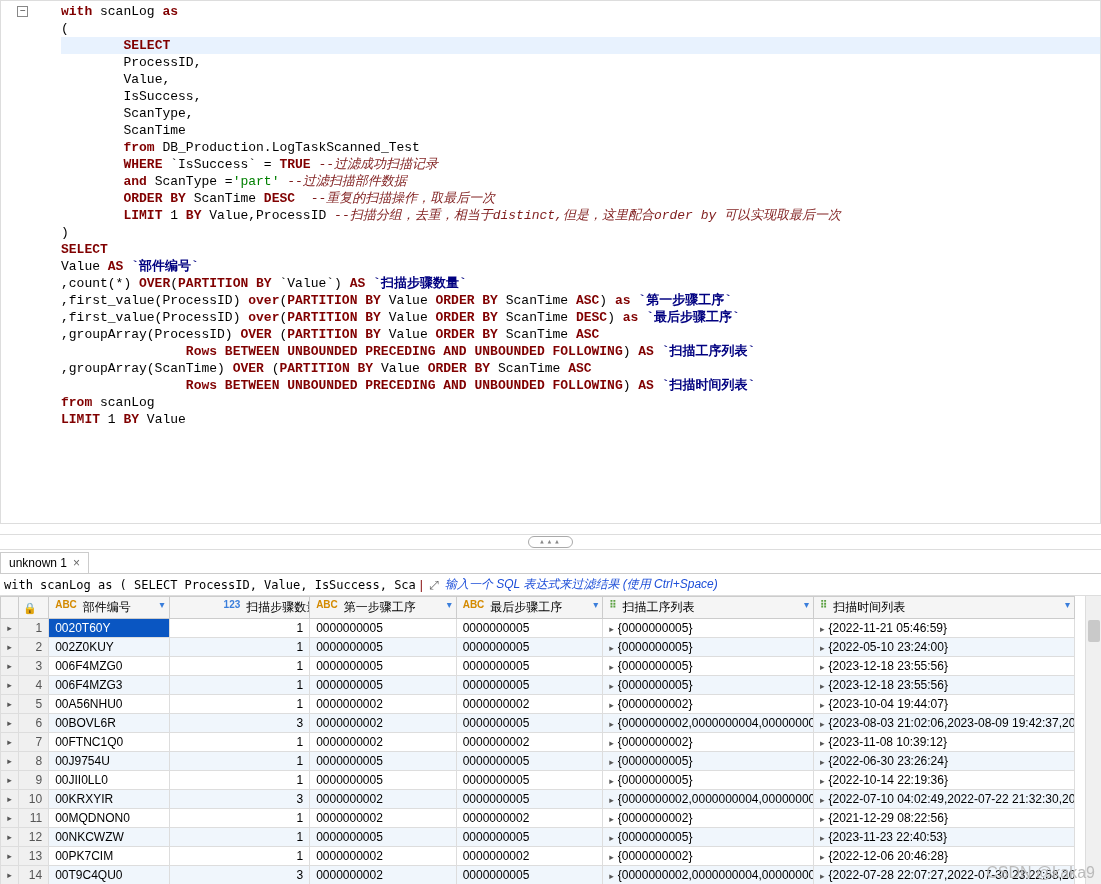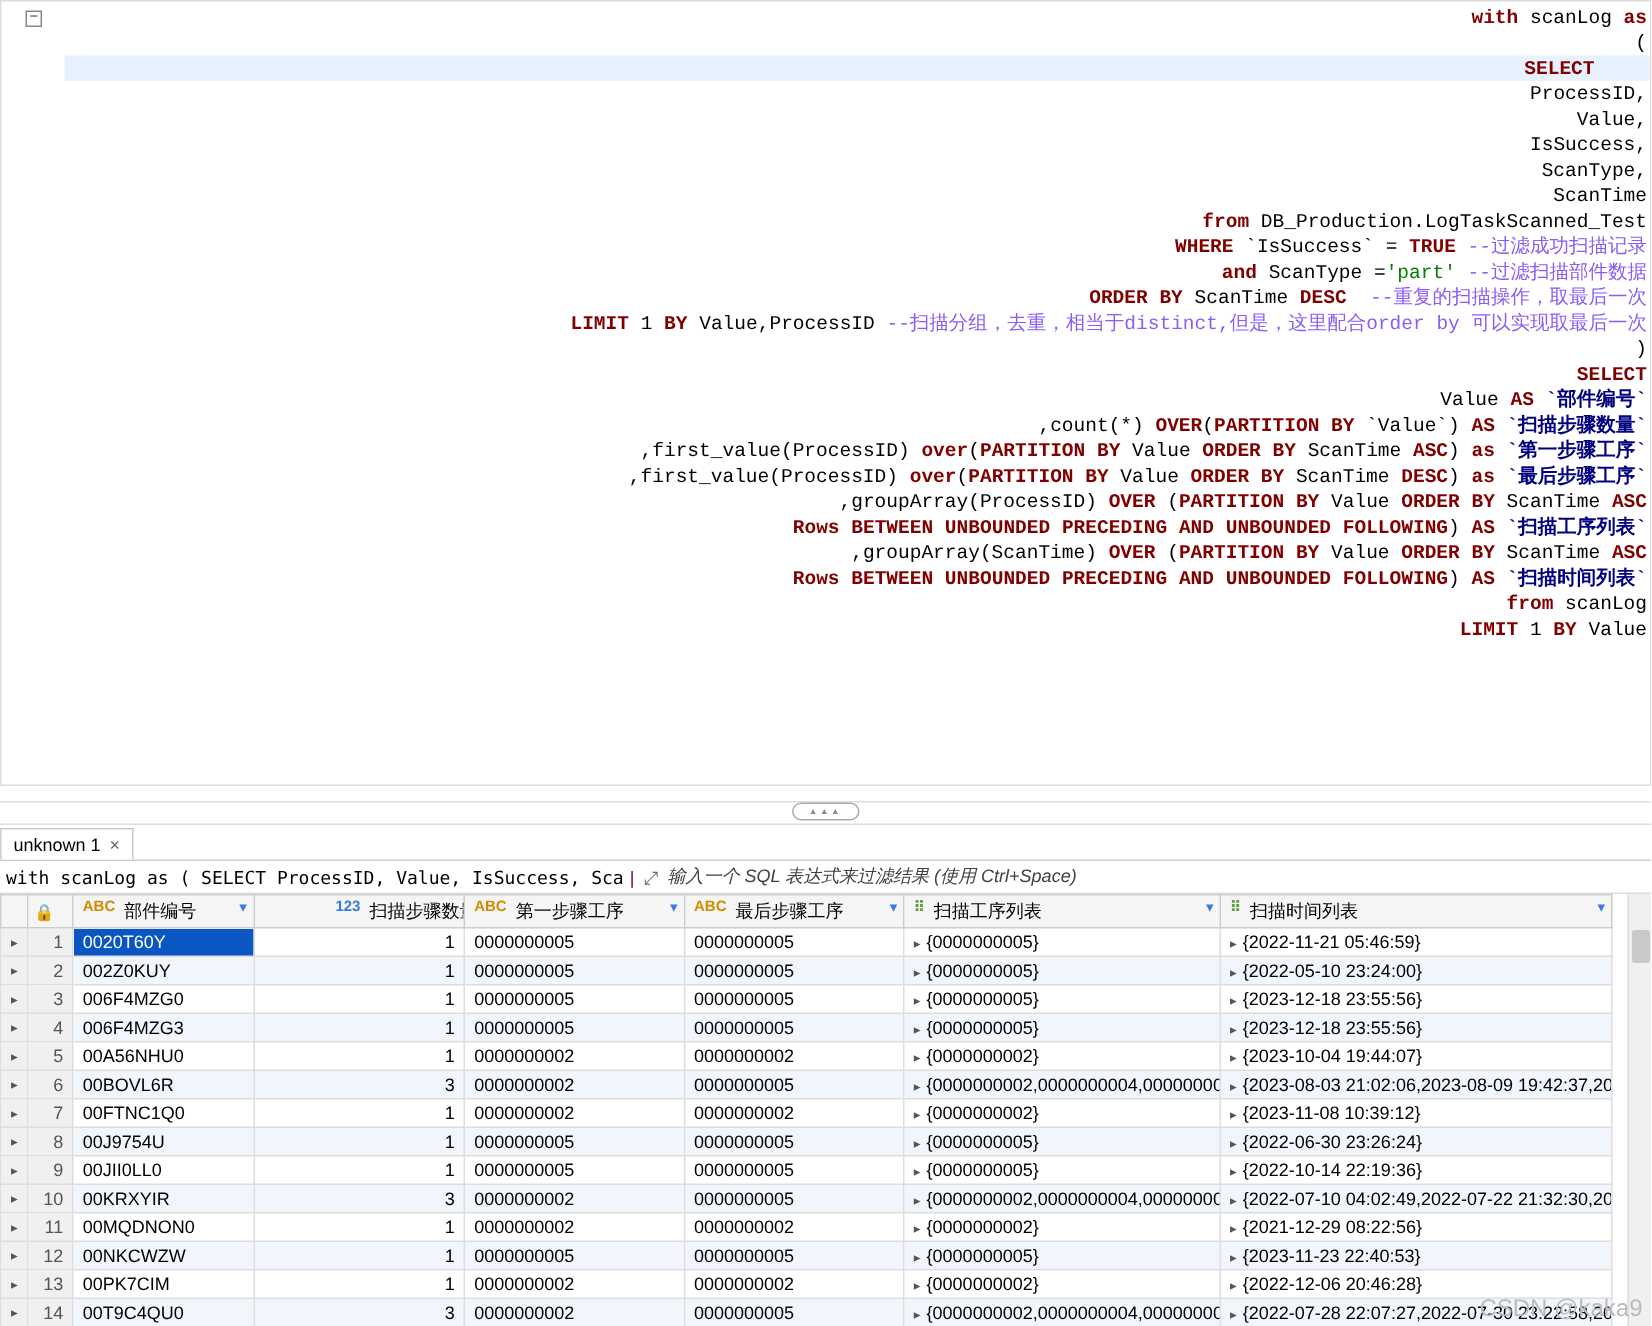--- a/index.html
+++ b/index.html
@@ -1,37 +1,37 @@
 <!DOCTYPE html>
 <html><head>
 <meta charset="utf-8">
 <style>
 * { box-sizing: border-box; margin: 0; padding: 0; }
 body { font-family: Consolas, "Courier New", monospace; font-size: 13px; background: #fff; color: #000; width: 1101px; height: 884px; overflow: hidden; position: relative; }
 .editor-pane { border: 1px solid #ddd; padding: 2px; height: 524px; overflow: hidden; }
 .gutter { float: left; width: 30px; }
 .fold-minus { display: inline-block; width: 11px; height: 11px; border: 1px solid #888; text-align: center; line-height: 9px; font-size: 10px; color: #444; margin-left: 14px; margin-top: 2px; }
-.code { margin-left: 40px; white-space: pre; line-height: 17px; font-size: 13px; text-align: right; }
+.code { margin-left: 58px; white-space: pre; line-height: 17px; font-size: 13px; }
 .kw { color: #800000; font-weight: bold; }
 .id { color: #000; }
-.com { color: #8b5cf6; }
+.com { color: #7f1d1d; font-style: italic; }
 .str { color: #008000; }
 .alias { color: #000080; font-weight: bold; }
 .hl { background: #e8f2fe; display: inline-block; width: 1020px; }
 
 .resize-handle { height: 16px; text-align: center; color: #888; font-size: 11px; border-top: 1px solid #ddd; border-bottom: 1px solid #ddd; margin-top: 10px; }
 .resize-inner { display: inline-block; border: 1px solid #aaa; border-radius: 6px; padding: 0 10px; line-height: 10px; height: 12px; font-size: 9px; letter-spacing: 2px; color: #888; }
 
 .tab-bar { display: flex; align-items: flex-end; border-bottom: 1px solid #ccc; height: 24px; }
 .tab { padding: 3px 8px; border: 1px solid #ccc; border-bottom: none; background: #fff; font-family: Tahoma, sans-serif; font-size: 12px; display: flex; align-items: center; gap: 6px; margin-top: 1px; }
 .tab-close { color: #666; font-size: 12px; }
 
 .filter-bar { display: flex; align-items: center; padding: 2px 4px; border-bottom: 1px solid #ddd; font-family: Tahoma, sans-serif; font-size: 12px; color: #800000; gap: 4px; }
 .filter-text { color: #000; font-family: Consolas, monospace; font-size: 12px; }
-.filter-hint { color: #404040; font-style: italic; text-align: right; }
+.filter-hint { color: #1d4ed8; font-style: italic; text-align: right; }
 .expand-icon { width: 14px; height: 14px; display: inline-flex; align-items: center; justify-content: center; color: #666; }
 
 .grid-wrap { position: relative; height: 296px; overflow: hidden; }
 .grid { border-collapse: collapse; width: 1075px; font-family: Tahoma, sans-serif; font-size: 12px; table-layout: fixed; }
 .grid th { background: #f5f5f5; border: 1px solid #ccc; padding: 2px 4px; font-weight: normal; text-align: left; white-space: nowrap; overflow: hidden; height: 22px; }
 .grid th .hdr { display: flex; align-items: flex-start; gap: 4px; }
 .type-icon { font-size: 10px; padding: 0 2px; border-radius: 2px; font-weight: bold; }
 .t-abc { color: #d48a00; }
 .t-num { color: #3a7edb; margin-left: 48px; }
 .t-arr { color: #5aa040; }

